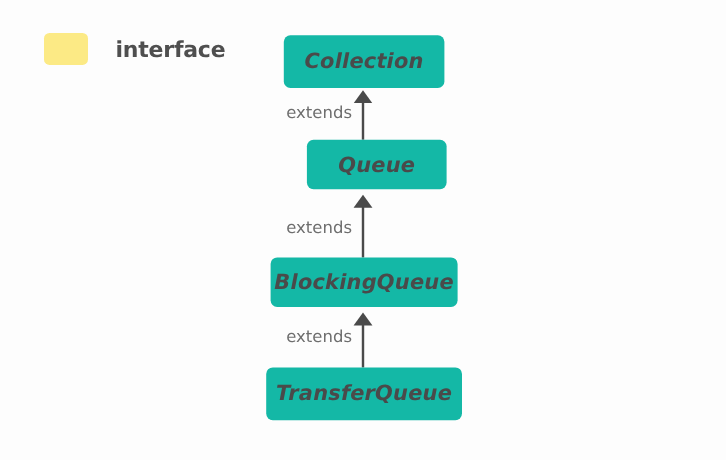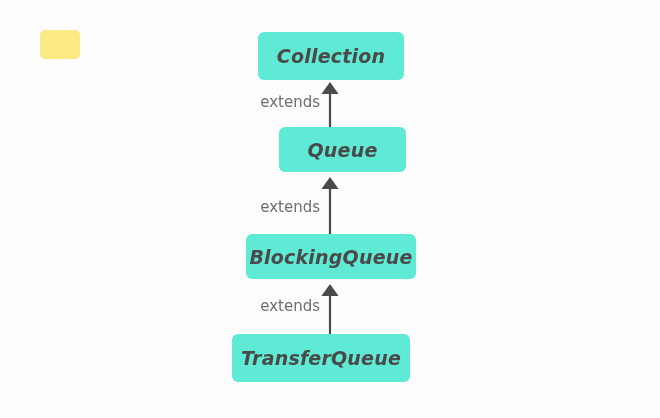--- a/index.html
+++ b/index.html
@@ -39,41 +39,41 @@
     font-size: 20px;
     font-weight: bold;
     color: #4f4f4f;
     letter-spacing: -0.2px;
     white-space: nowrap;
   }
 
   
   .node {
     position: absolute;
-    background: #5eead4;
+    background: #14b8a6;
     border-radius: 6px;
     display: flex;
     align-items: center;
     justify-content: center;
     box-sizing: border-box;
   }
   .node-label {
     font-family: "DejaVu Sans", sans-serif;
     font-style: italic;
     font-weight: bold;
     font-size: 19px;
     color: #4a4a4a;
     letter-spacing: 0.2px;
     white-space: nowrap;
   }
 
   #node-collection    { left: 258px; top: 32px;  width: 146px; height: 48px; }
   #node-queue         { left: 279px; top: 127px; width: 127px; height: 45px; }
   #node-blockingqueue { left: 246px; top: 234px; width: 170px; height: 45px; justify-content: center; }
-  #node-transferqueue { left: 232px; top: 334px; width: 178px; height: 48px; }
+  #node-transferqueue { left: 242px; top: 334px; width: 178px; height: 48px; }
 
   
   .edge {
     position: absolute;
     left: 0;
     top: 0;
   }
   .edge-label {
     position: absolute;
     font-family: "DejaVu Sans", sans-serif;
@@ -86,20 +86,21 @@
   #edge-label-2 { left: 236px; top: 198px; width: 84px; }
   #edge-label-3 { left: 236px; top: 297px; width: 84px; }
 </style>
 </head>
 <body>
 
 <div id="diagram">
 
   <div class="legend">
     <div class="legend-swatch"></div>
+    <div class="legend-label">interface</div>
   </div>
 
   <svg class="edge" width="660" height="418">
     <defs>
       <marker id="arrowhead" markerWidth="9" markerHeight="9" refX="3.6" refY="4.5" orient="auto" markerUnits="strokeWidth">
         <path d="M0,0.6 L0,8.4 L5.4,4.5 z" fill="#4a4a4a"></path>
       </marker>
     </defs>
 
     <line x1="330" y1="127" x2="330" y2="86" stroke="#4a4a4a" stroke-width="2.2" marker-end="url(#arrowhead)"></line>

